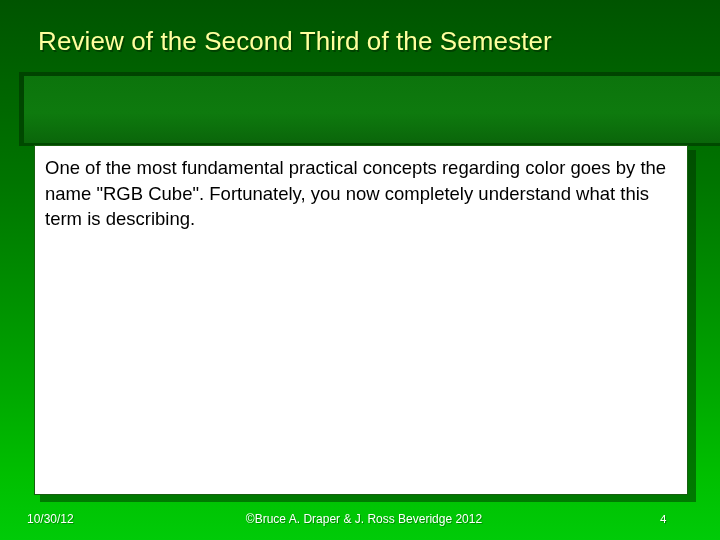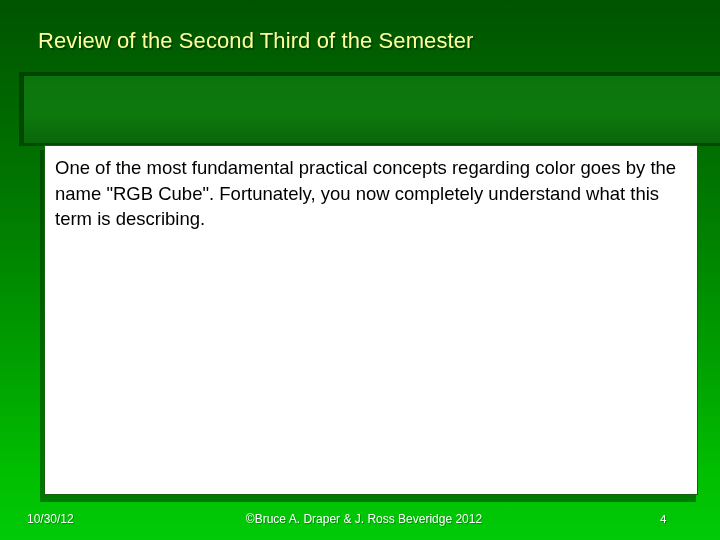--- a/index.html
+++ b/index.html
@@ -27,21 +27,21 @@
         #00cb08 100%);
     overflow: hidden;
   }
 
   
   #slide-title {
     position: absolute;
     left: 38px;
     top: 26px;
     width: 640px;
-    font-size: 22px;
+    font-size: 26px;
     line-height: 30px;
     color: #ffff9e;
     letter-spacing: 0.1px;
     text-shadow: 1.5px 1.5px 0 rgba(0,0,0,0.30);
     white-space: nowrap;
   }
 
   
   #topic-panel-shadow {
     position: absolute;
@@ -76,21 +76,21 @@
     position: absolute;
     left: 40px;
     top: 150px;
     width: 656px;
     height: 352px;
     background: #003000;
     opacity: 0.5;
   }
   #content-box {
     position: absolute;
-    left: 44px;
+    left: 34px;
     top: 145px;
     width: 654px;
     height: 350px;
     background: #ffffff;
     border: 1.5px solid #17600f;
     box-sizing: border-box;
   }
   #content-text {
     position: absolute;
     left: 10px;

